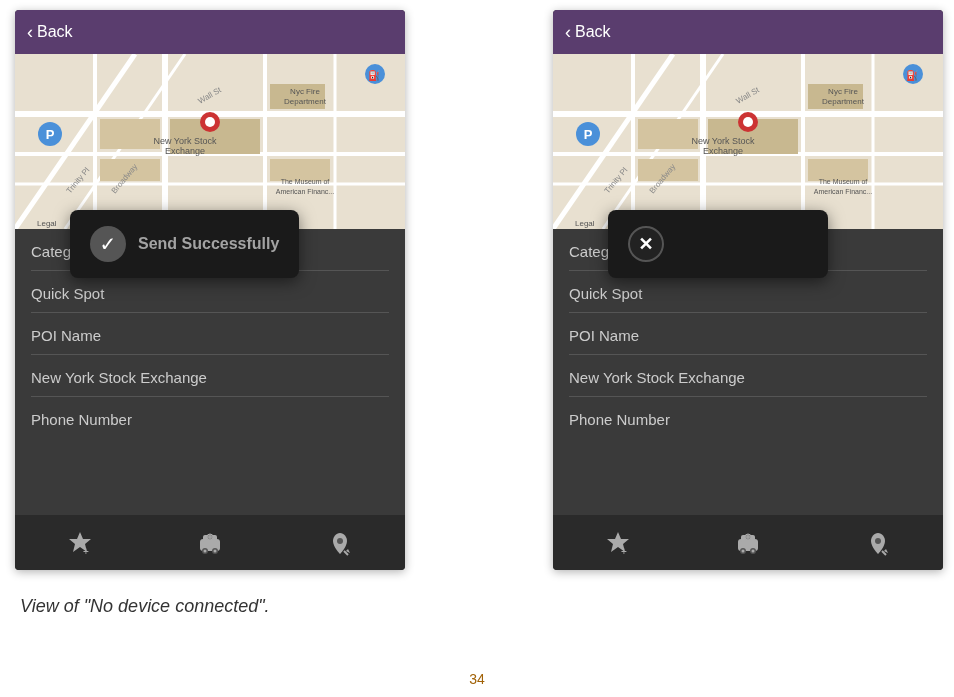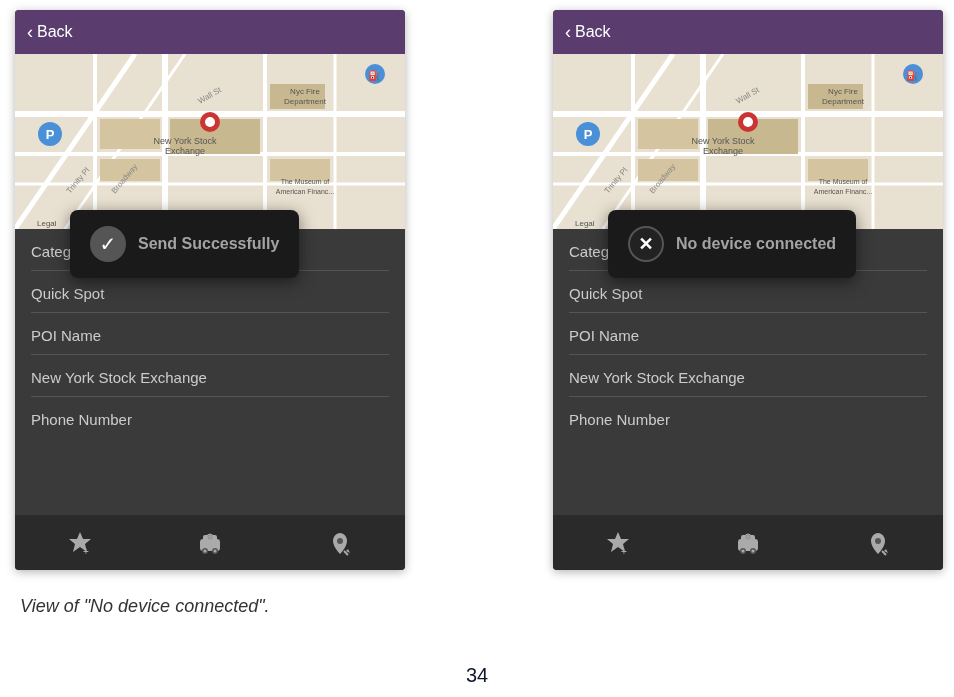--- a/index.html
+++ b/index.html
@@ -160,22 +160,22 @@
       color: #333;
       font-style: italic;
     }
 
     
     .page-number {
       position: absolute;
       bottom: 10px;
       left: 50%;
       transform: translateX(-50%);
-      font-size: 20px;
-      color: #0f172a;
+      font-size: 14px;
+      color: #a16207;
       text-align: center;
     }
 
     
     .field-row {
       padding: 14px 0 10px;
       border-bottom: 1px solid #555;
       color: #ccc;
       font-size: 15px;
     }
@@ -356,21 +356,20 @@
       </div>
       <div class="field-row no-border">
         <span>Phone Number</span>
       </div>
     </div>
 
     <div class="toast-popup" style="top:200px; left:55px;">
       <div class="toast-icon error" style="background:#222; border:2px solid #555; width:36px; height:36px; border-radius:50%; display:flex; align-items:center; justify-content:center; font-size:18px; color:#fff;">
         <span style="font-weight:bold;">✕</span>
       </div>
-      <span class="toast-text">No device connected</span>
     </div>
 
     <div class="bottom-bar">
       <div class="bottom-icon">
         <svg width="28" height="28" viewBox="0 0 28 28" fill="none">
           <polygon points="14,3 17,10 25,10 19,15 21,23 14,18 7,23 9,15 3,10 11,10" fill="#aaa"></polygon>
           <text x="17" y="26" font-size="10" fill="#aaa">+</text>
         </svg>
       </div>
       <div class="bottom-icon">

